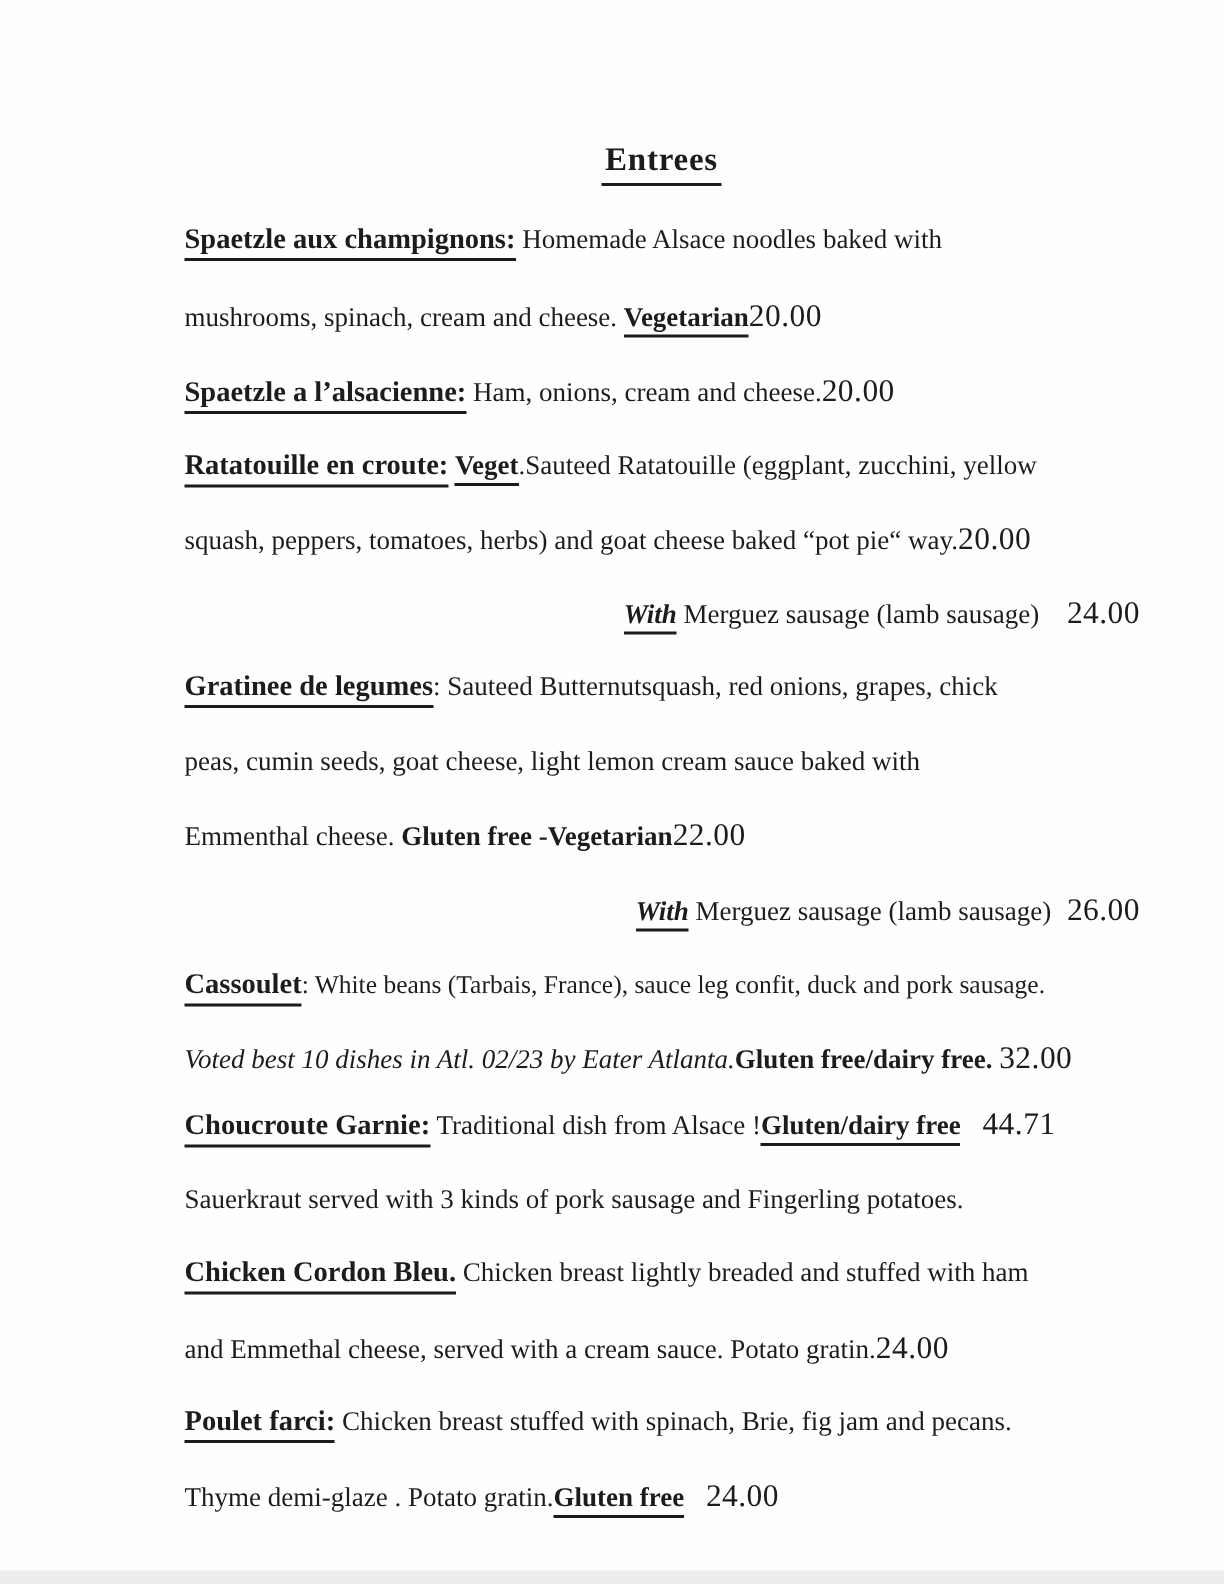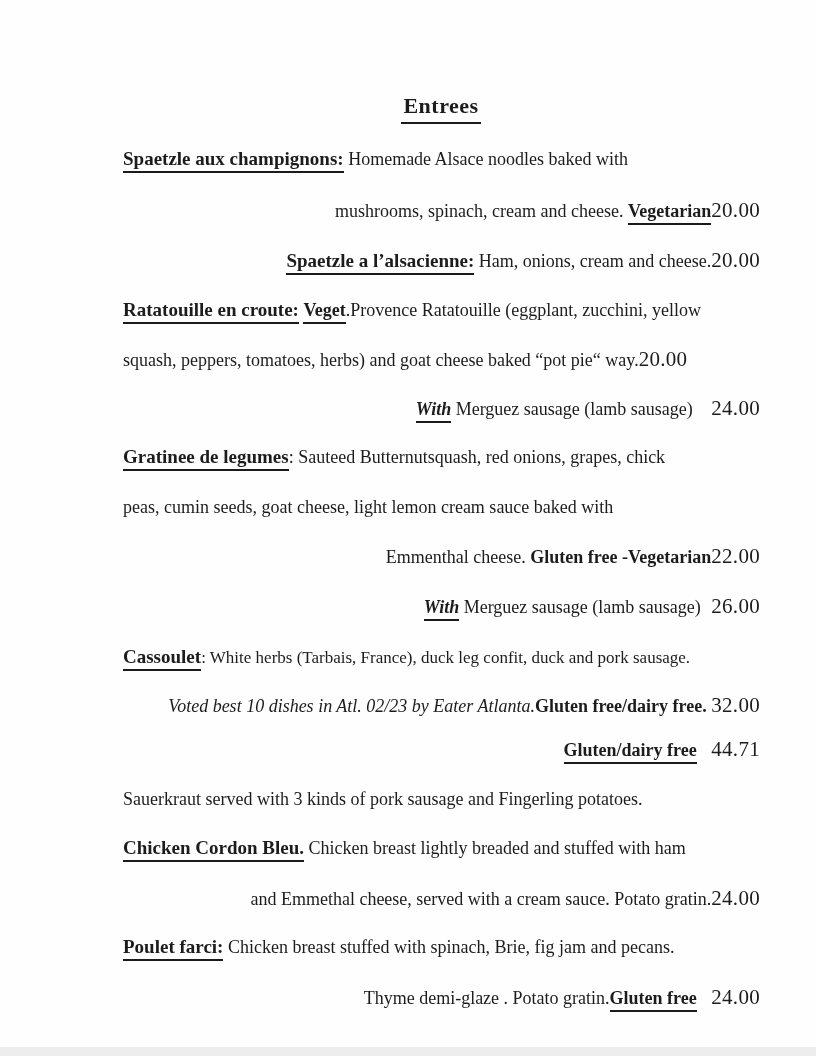--- a/index.html
+++ b/index.html
@@ -23,21 +23,21 @@
     letter-spacing:.5px;
     border-bottom:2.5px solid #1b1b1b;
     padding:0 2px 3px 2px;
   }
   .line{
     position:absolute;left:123px;right:56px;
     font-size:18px;
     line-height:26px;
     white-space:nowrap;
   }
-  .flex{display:flex;justify-content:flex-end;align-items:baseline;}
+  .flex{display:flex;justify-content:flex-start;align-items:baseline;}
   .right{text-align:right;}
   .u{border-bottom:2px solid #1b1b1b;padding-bottom:2px;}
   .name-italic{font-weight:bold;font-size:19px;}
   .name-upright{font-weight:bold;font-size:19px;}
   .tag{font-weight:bold;}
   .with{font-style:italic;font-weight:bold;}
   .price{font-size:21px;letter-spacing:.3px;}
   .note{font-size:18px;font-style:italic;}
   .small-desc{font-size:17px;}
   .gap-lg{margin-left:14px;}
@@ -72,21 +72,21 @@
   <div class="line flex" style="top:247px">
     <span>
       <span class="name-italic u">Spaetzle a l’alsacienne:</span>
       <span>Ham, onions, cream and cheese.</span>
     </span>
     <span class="price">20.00</span>
   </div>
 
   <div class="line" style="top:297px">
     <span class="name-italic u">Ratatouille en croute:</span>
-    <span><span class="tag u">Veget</span><span>.</span><span>Provence Ratatouille (eggplant, zucchini, yellow</span></span>
+    <span><span class="tag u">Veget</span><span>.</span><span>Sauteed Ratatouille (eggplant, zucchini, yellow</span></span>
   </div>
   <div class="line" style="top:346px">
     <span>squash, peppers, tomatoes, herbs) and goat cheese baked “pot pie“ way.</span><span class="price">20.00</span>
   </div>
   <div class="line right" style="top:395px">
     <span class="with u">With</span>
     <span>Merguez sausage (lamb sausage)</span>
     <span class="price gap-lg">24.00</span>
   </div>
 
@@ -105,31 +105,35 @@
     <span class="price">22.00</span>
   </div>
   <div class="line right" style="top:593px">
     <span class="with u">With</span>
     <span>Merguez sausage (lamb sausage)</span>
     <span class="price gap-sm">26.00</span>
   </div>
 
   <div class="line small-desc" style="top:644px">
     <span><span class="name-upright u">Cassoulet</span><span>:</span></span>
-    <span>White herbs (Tarbais, France), duck leg confit, duck and pork sausage.</span>
+    <span>White beans (Tarbais, France), sauce leg confit, duck and pork sausage.</span>
   </div>
   <div class="line flex" style="top:692px">
     <span class="note">Voted best 10 dishes in Atl. 02/23 by Eater Atlanta.</span>
     <span>
       <span class="tag">Gluten free/dairy free.</span>
       <span class="price">32.00</span>
     </span>
   </div>
 
   <div class="line flex" style="top:736px">
+    <span>
+      <span class="name-italic u">Choucroute Garnie:</span>
+      <span>Traditional dish from Alsace !</span>
+    </span>
     <span>
       <span class="tag u">Gluten/dairy free</span>
       <span class="price gap-md">44.71</span>
     </span>
   </div>
   <div class="line" style="top:786px">
     <span>Sauerkraut served with 3 kinds of pork sausage and Fingerling potatoes.</span>
   </div>
 
   <div class="line" style="top:835px">

